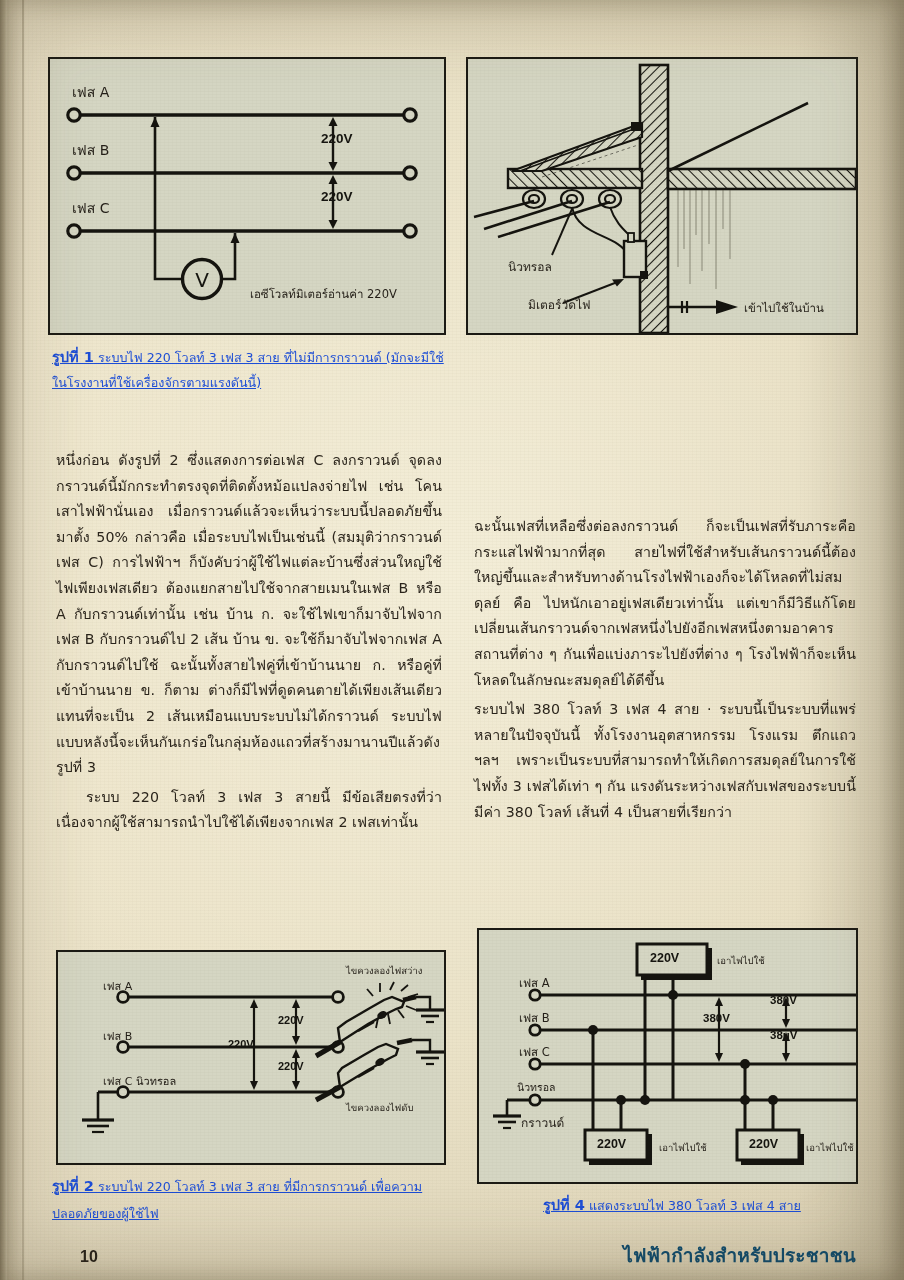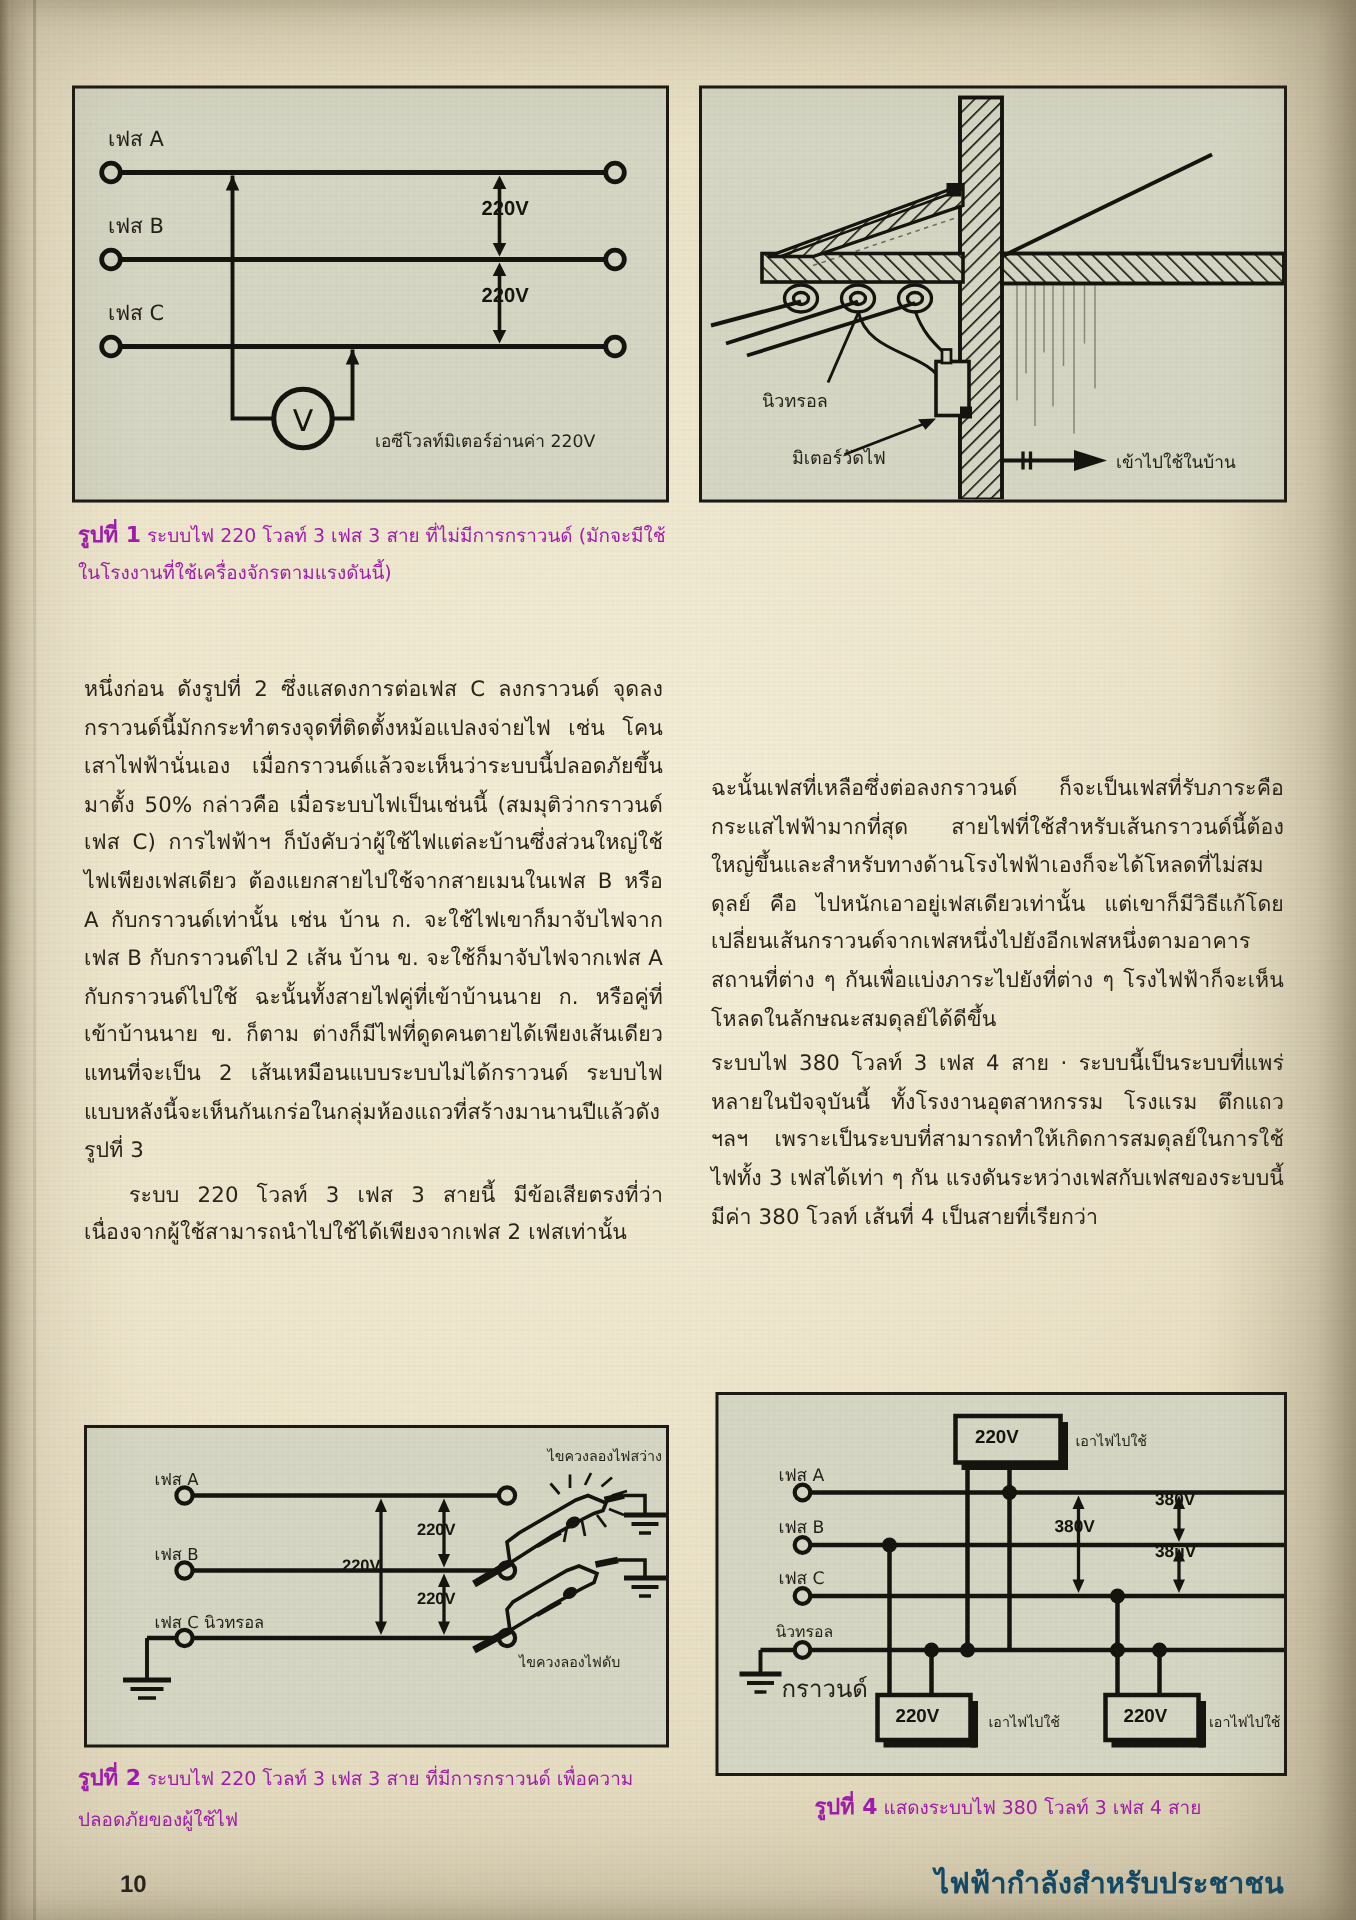--- a/index.html
+++ b/index.html
@@ -49,21 +49,21 @@
     color:#2a241b;
     text-align:justify;
     text-justify:inter-word;
     letter-spacing:.1px;
   }
   .bodytext p{margin:4px;}
   .bodytext p+p{margin-top:0;}
   .indent{text-indent:30px;}
   .caption{
     position:absolute;
-    font-size:12.6px;line-height:25px;color:#a21caf;
+    font-size:12.6px;line-height:25px;color:#1d4ed8;text-decoration:underline;
   }
   .caption b{font-size:14.6px;font-weight:700;}
 
   
   .figbox{
     position:absolute;
     background:#d5d6c3;
     border:2.5px solid #1b1a14;
     box-sizing:border-box;
     overflow:hidden;
@@ -294,21 +294,21 @@
           <line x1="368" y1="112" x2="376" y2="112" stroke-width="2.2"></line>
         </g>
       </g>
     </svg>
     <div style="position:absolute;left:45px;top:25px;font-size:11px;" class="thai">เฟส A</div>
     <div style="position:absolute;left:45px;top:75px;font-size:11px;" class="thai">เฟส B</div>
     <div style="position:absolute;left:45px;top:120px;font-size:11px;" class="thai">เฟส C นิวทรอล</div>
     <div style="position:absolute;left:170px;top:86px;font-size:11px;font-weight:700;font-family:'Liberation Sans',sans-serif;color:#15140f;">220V</div>
     <div style="position:absolute;left:220px;top:62px;font-size:11px;font-weight:700;font-family:'Liberation Sans',sans-serif;color:#15140f;">220V</div>
     <div style="position:absolute;left:220px;top:108px;font-size:11px;font-weight:700;font-family:'Liberation Sans',sans-serif;color:#15140f;">220V</div>
-    <div style="position:absolute;left:307px;top:11px;font-size:9.5px;" class="thai">ไขควงลองไฟสว่าง</div>
+    <div style="position:absolute;left:288px;top:11px;font-size:9.5px;" class="thai">ไขควงลองไฟสว่าง</div>
     <div style="position:absolute;left:288px;top:148px;font-size:9.5px;" class="thai">ไขควงลองไฟดับ</div>
   </div>
 
   <div class="caption" style="left:52px;top:1172px;width:398px;line-height:27px;">
     <b>รูปที่ 2</b>
     <span>ระบบไฟ 220 โวลท์ 3 เฟส 3 สาย ที่มีการกราวนด์ เพื่อความปลอดภัยของผู้ใช้ไฟ</span>
   </div>
 
   <div class="figbox" style="left:477px;top:928px;width:381px;height:256px;">
     <svg width="377" height="252" viewBox="0 0 377 252">
@@ -365,21 +365,21 @@
       <path d="M307 98 l-4 -9 h8 z" fill="#15140f"></path>
 
       <line x1="307" y1="106" x2="307" y2="128" stroke="#15140f" stroke-width="2.2"></line>
       <path d="M307 102 l-4 9 h8 z" fill="#15140f"></path>
       <path d="M307 132 l-4 -9 h8 z" fill="#15140f"></path>
     </svg>
     <div style="position:absolute;left:40px;top:44px;font-size:11.5px;" class="thai">เฟส A</div>
     <div style="position:absolute;left:40px;top:79px;font-size:11.5px;" class="thai">เฟส B</div>
     <div style="position:absolute;left:40px;top:113px;font-size:11.5px;" class="thai">เฟส C</div>
     <div style="position:absolute;left:38px;top:149px;font-size:10.5px;" class="thai">นิวทรอล</div>
-    <div style="position:absolute;left:42px;top:183px;font-size:16px;" class="thai">กราวนด์</div>
+    <div style="position:absolute;left:42px;top:183px;font-size:12px;" class="thai">กราวนด์</div>
 
     <div style="position:absolute;left:171px;top:21px;font-size:12.5px;font-weight:700;font-family:'Liberation Sans',sans-serif;color:#15140f;">220V</div>
     <div style="position:absolute;left:238px;top:23px;font-size:9.5px;" class="thai">เอาไฟไปใช้</div>
 
     <div style="position:absolute;left:118px;top:207px;font-size:12.5px;font-weight:700;font-family:'Liberation Sans',sans-serif;color:#15140f;">220V</div>
     <div style="position:absolute;left:180px;top:210px;font-size:9.5px;" class="thai">เอาไฟไปใช้</div>
 
     <div style="position:absolute;left:270px;top:207px;font-size:12.5px;font-weight:700;font-family:'Liberation Sans',sans-serif;color:#15140f;">220V</div>
     <div style="position:absolute;left:327px;top:210px;font-size:9.5px;" class="thai">เอาไฟไปใช้</div>
 

